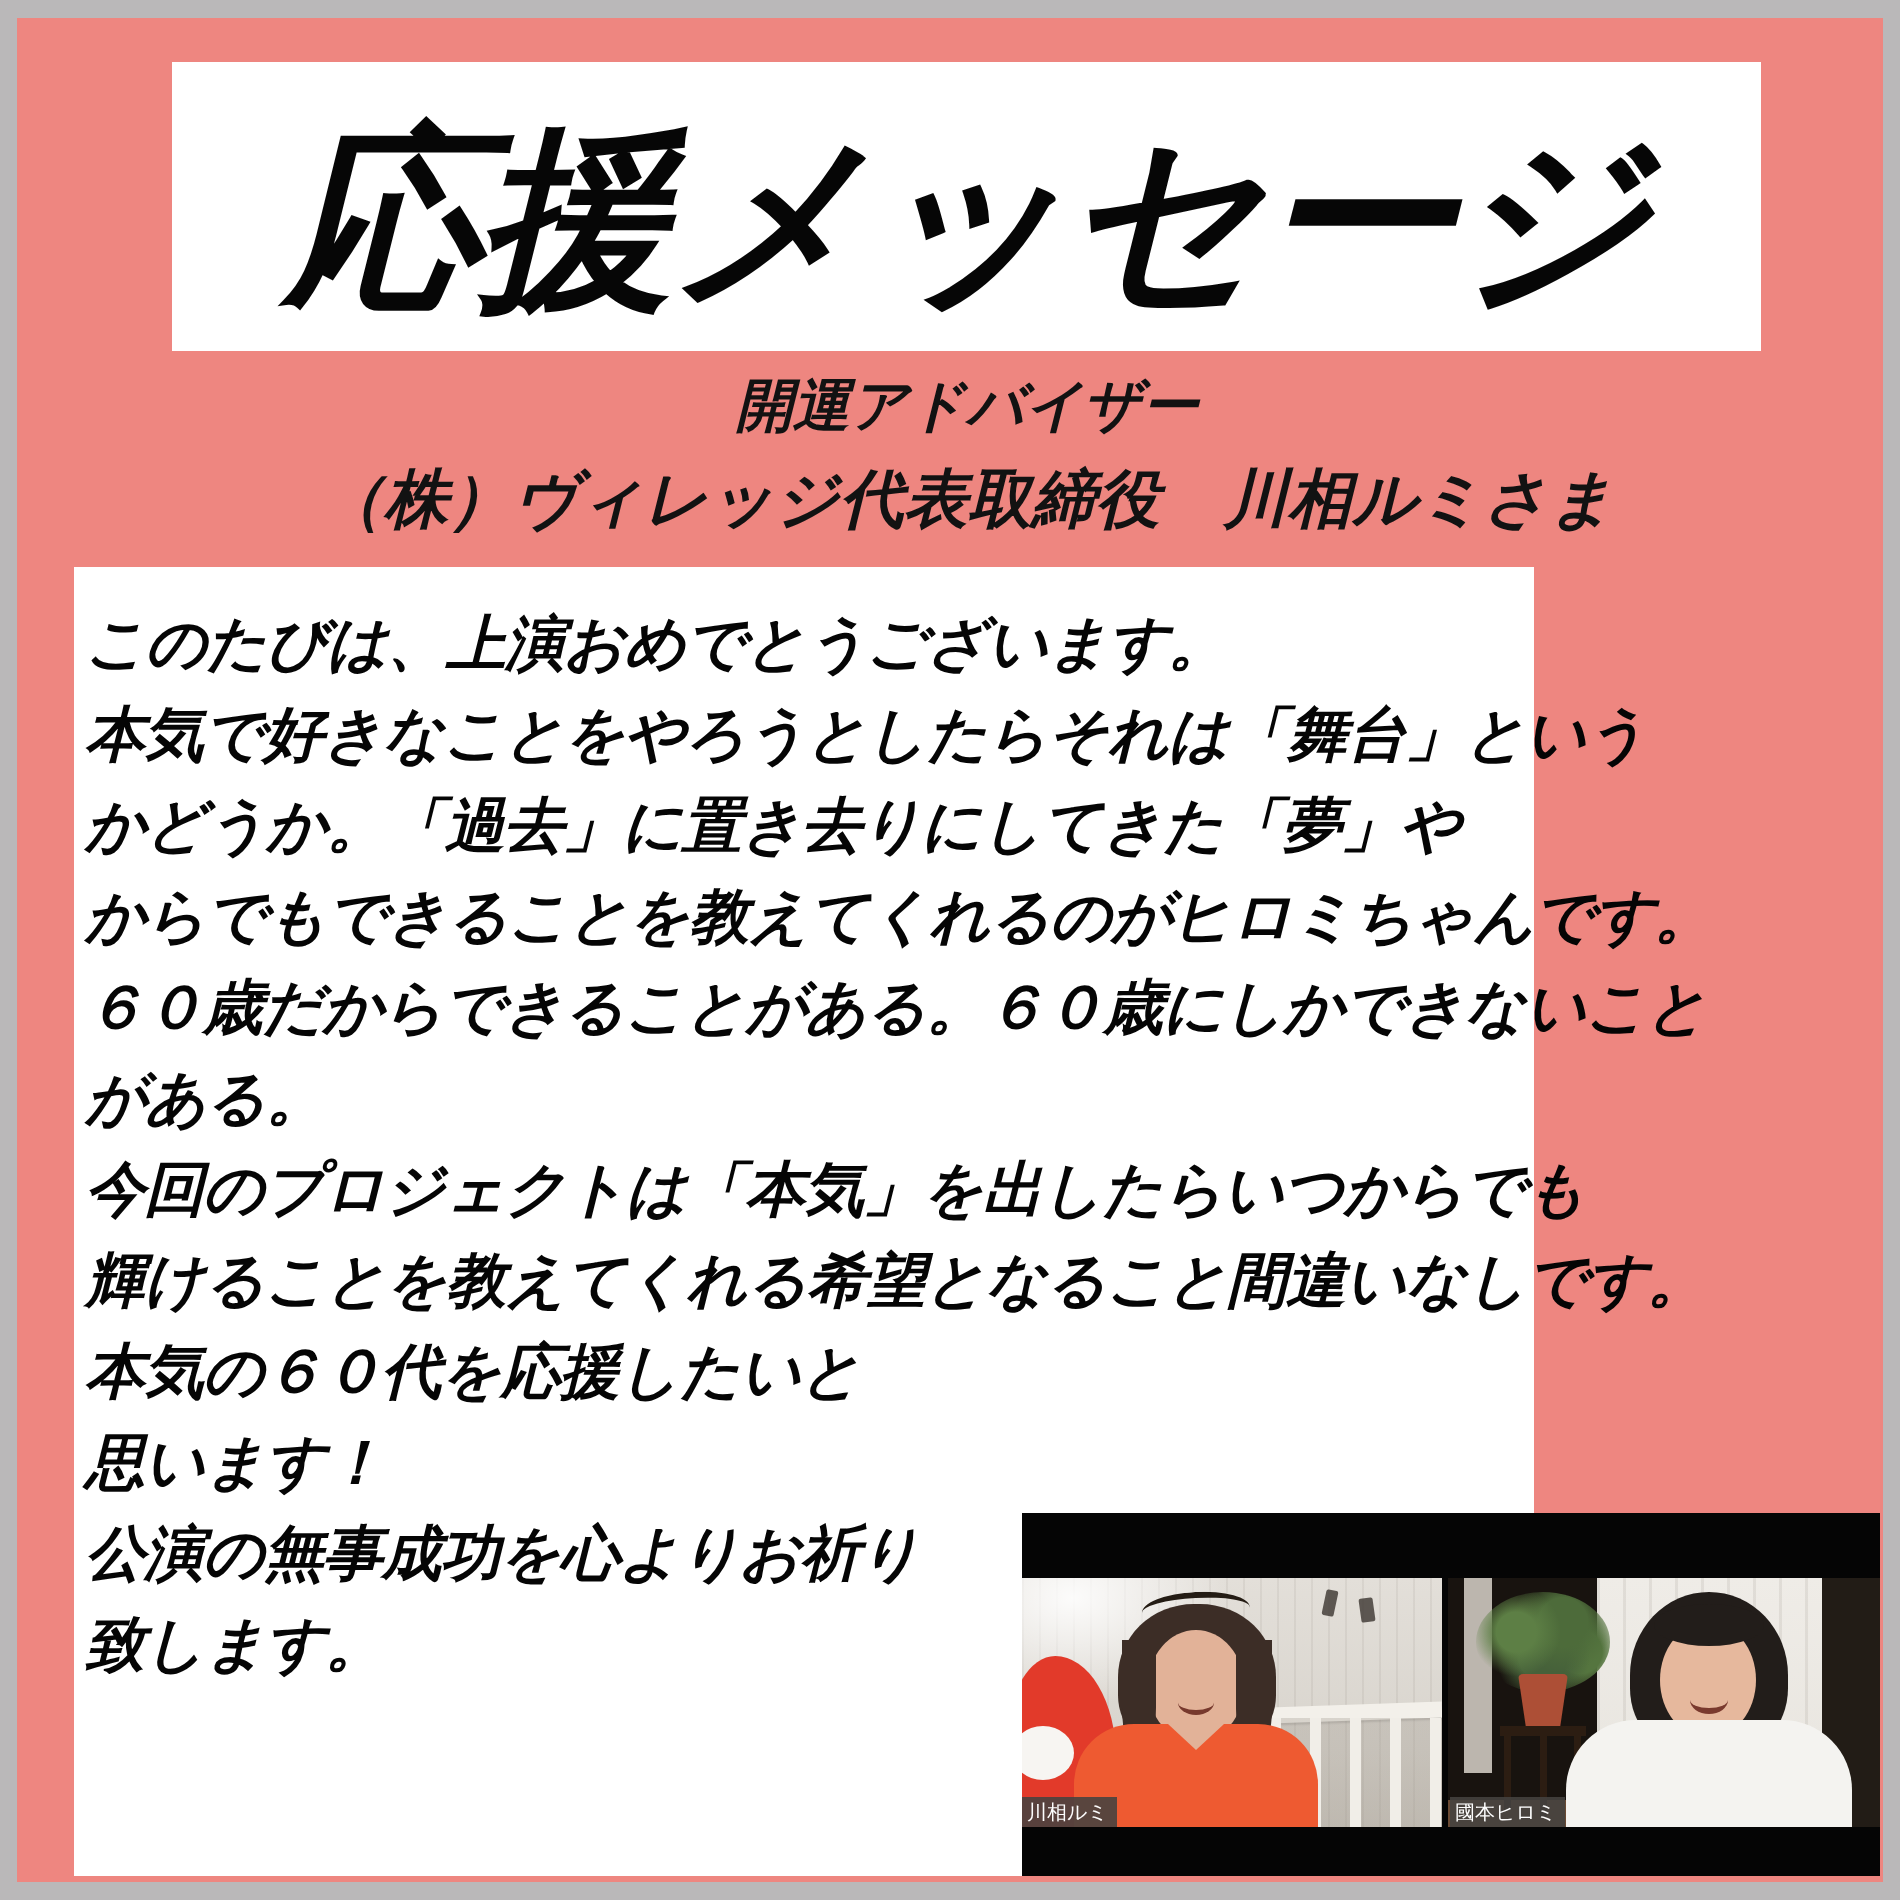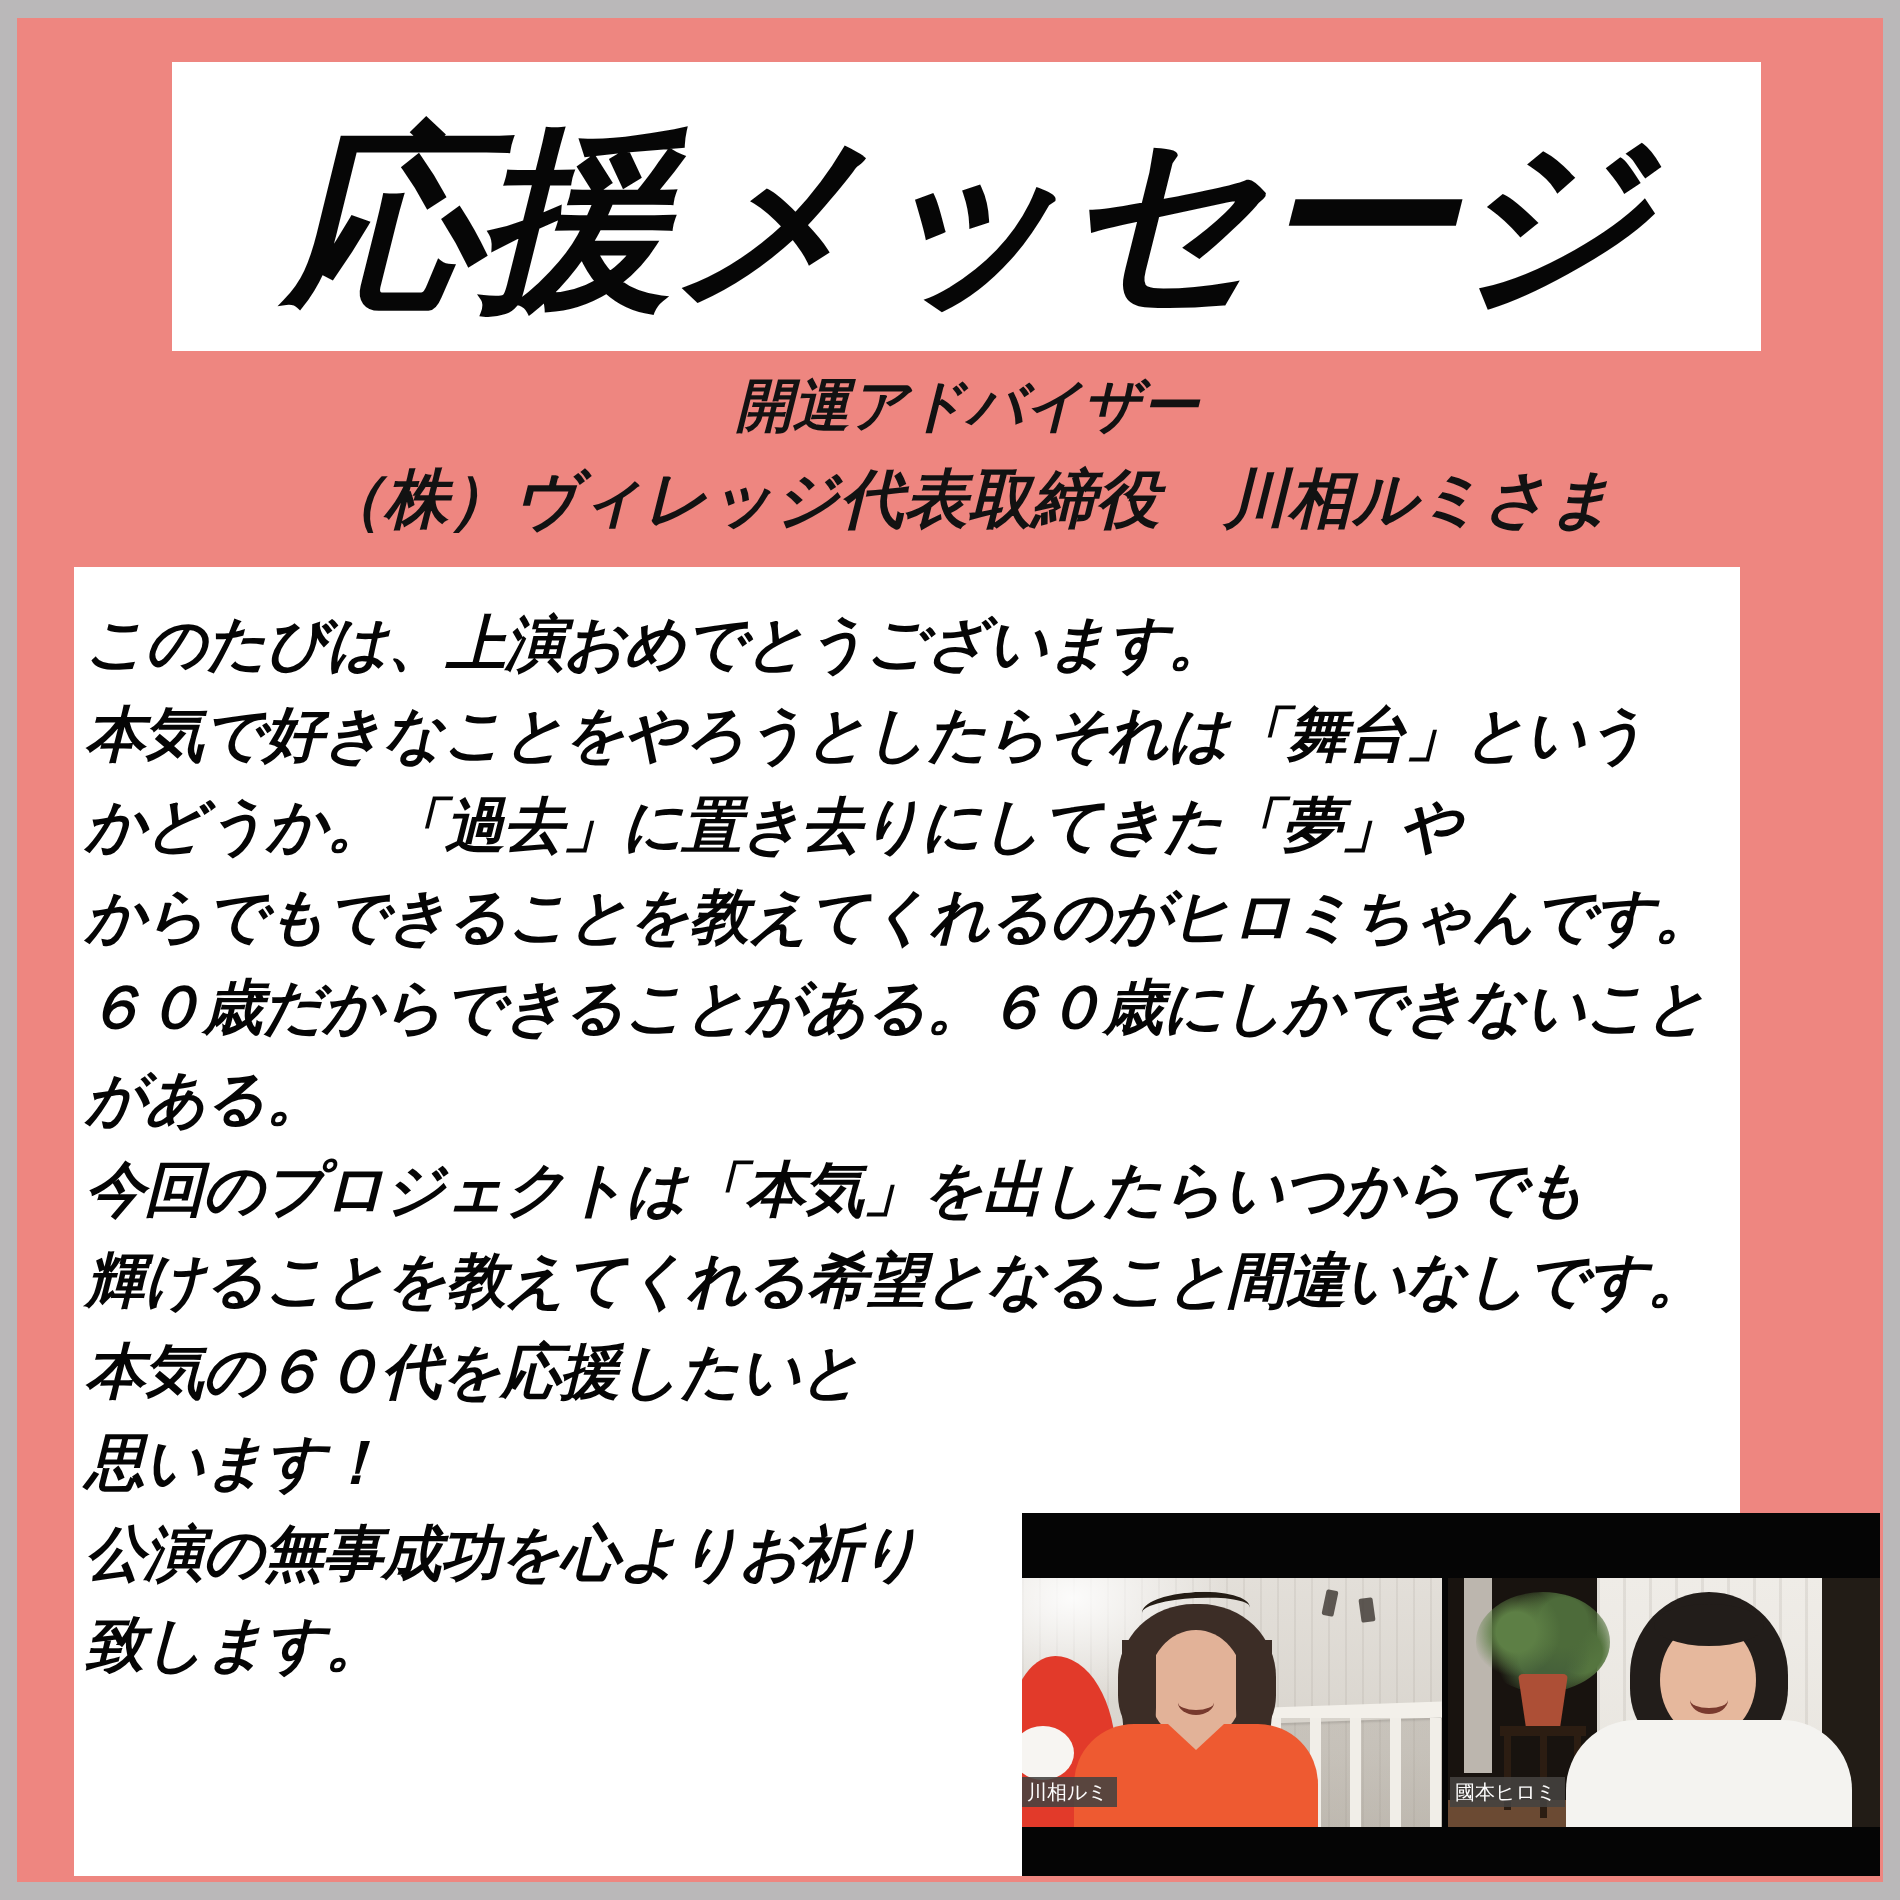--- a/index.html
+++ b/index.html
@@ -24,21 +24,21 @@
   }
   
   .subtitle{
     position:absolute;left:0;top:352px;width:1900px;text-align:center;
     color:#121212;font-style:italic;
   }
   .subtitle-line1{font-size:57px;font-weight:900;line-height:70px;}
   .subtitle-line2{font-size:64px;font-weight:900;line-height:86px;margin-top:16px;white-space:nowrap;}
   
   .message-box{
-    position:absolute;left:57px;top:549px;width:1666px;height:1309px;
+    position:absolute;left:57px;top:549px;width:1460px;height:1309px;
     background:#ffffff;box-sizing:border-box;padding:31px 8px 0 11px;
   }
   .msg-line{
     font-size:60px;font-weight:900;font-style:italic;line-height:91px;
     color:#050505;white-space:nowrap;letter-spacing:-1px;
   }
   
   .photo{
     position:absolute;left:1005px;top:1495px;width:858px;height:363px;
     background:#050505;overflow:hidden;
@@ -98,21 +98,21 @@
   .pot{left:70px;top:96px;width:50px;height:54px;background:#ad4f36;border-radius:5px 5px 12px 12px;
     clip-path:polygon(0 0,100% 0,84% 100%,16% 100%);}
   .stand-top{left:52px;top:148px;width:86px;height:10px;background:#2c1d12;}
   .stand-leg{top:156px;width:7px;height:76px;background:#2c1d12;}
   .hair-r{left:182px;top:14px;width:158px;height:166px;background:#221d1a;border-radius:50% 50% 42% 42%;}
   .face-r{left:212px;top:44px;width:96px;height:116px;background:#e6b89d;border-radius:50%;}
   .bangs-r{left:206px;top:26px;width:110px;height:42px;background:#221d1a;border-radius:50%;}
   .smile-r{left:242px;top:108px;width:38px;height:22px;border-bottom:6px solid #7a3a2e;border-radius:50%;}
   .shirt-r{left:118px;top:142px;width:286px;height:107px;background:#f4f3f0;border-radius:70px 70px 0 0;}
   .nametag{
-    bottom:20px;background:rgba(68,66,64,.88);color:#fdfdfd;
+    bottom:0;background:rgba(68,66,64,.88);color:#fdfdfd;
     font-size:20px;font-weight:400;font-style:normal;
     padding:4px 9px 4px 5px;white-space:nowrap;line-height:22px;
   }
   .nametag-left{left:0;}
   .nametag-right{left:2px;}
 </style>
 </head>
 <body>
 
 <div class="pink-frame">

